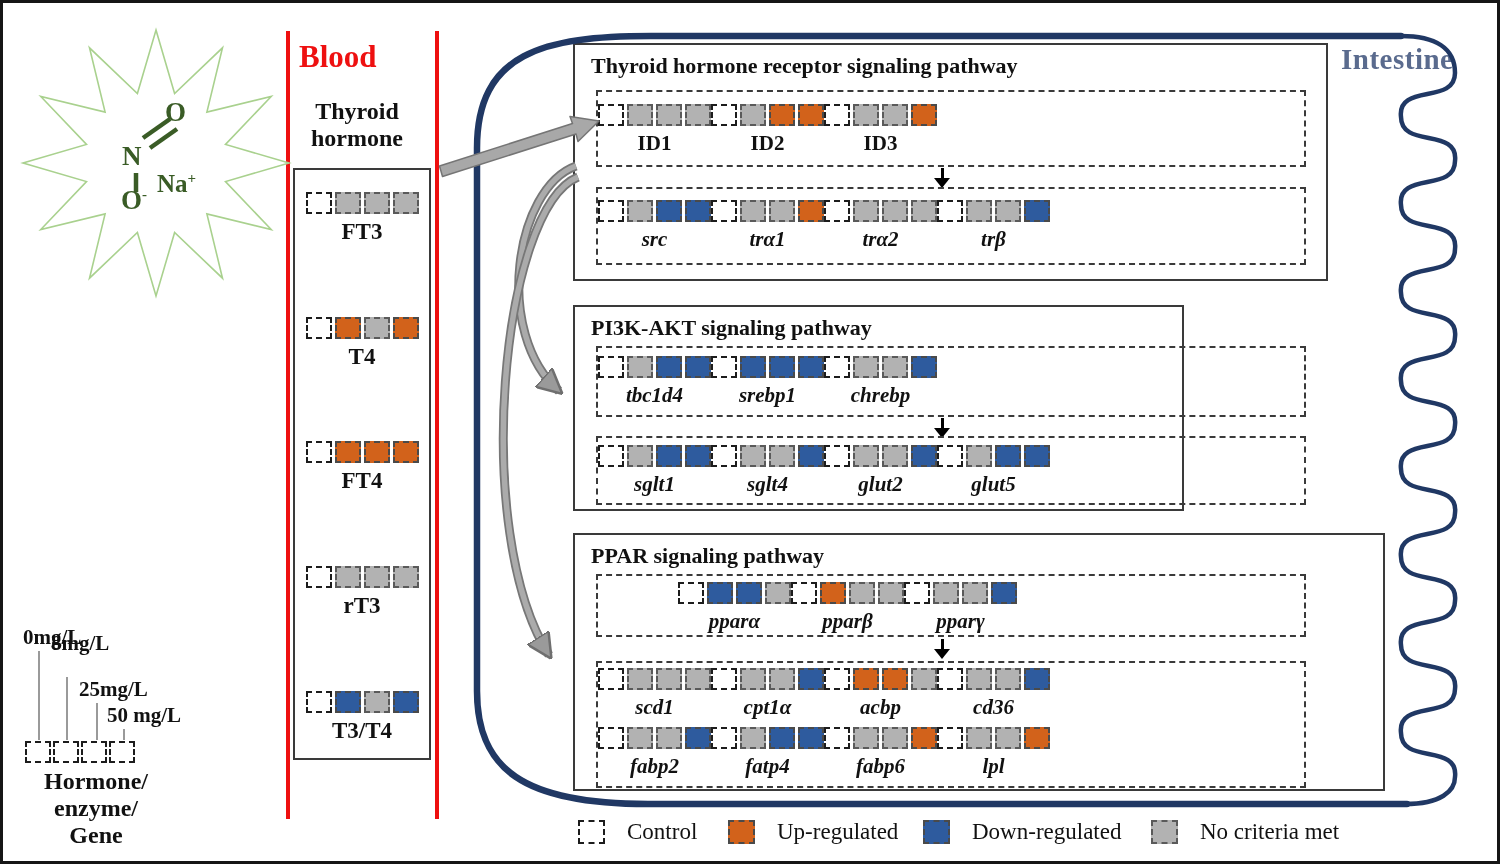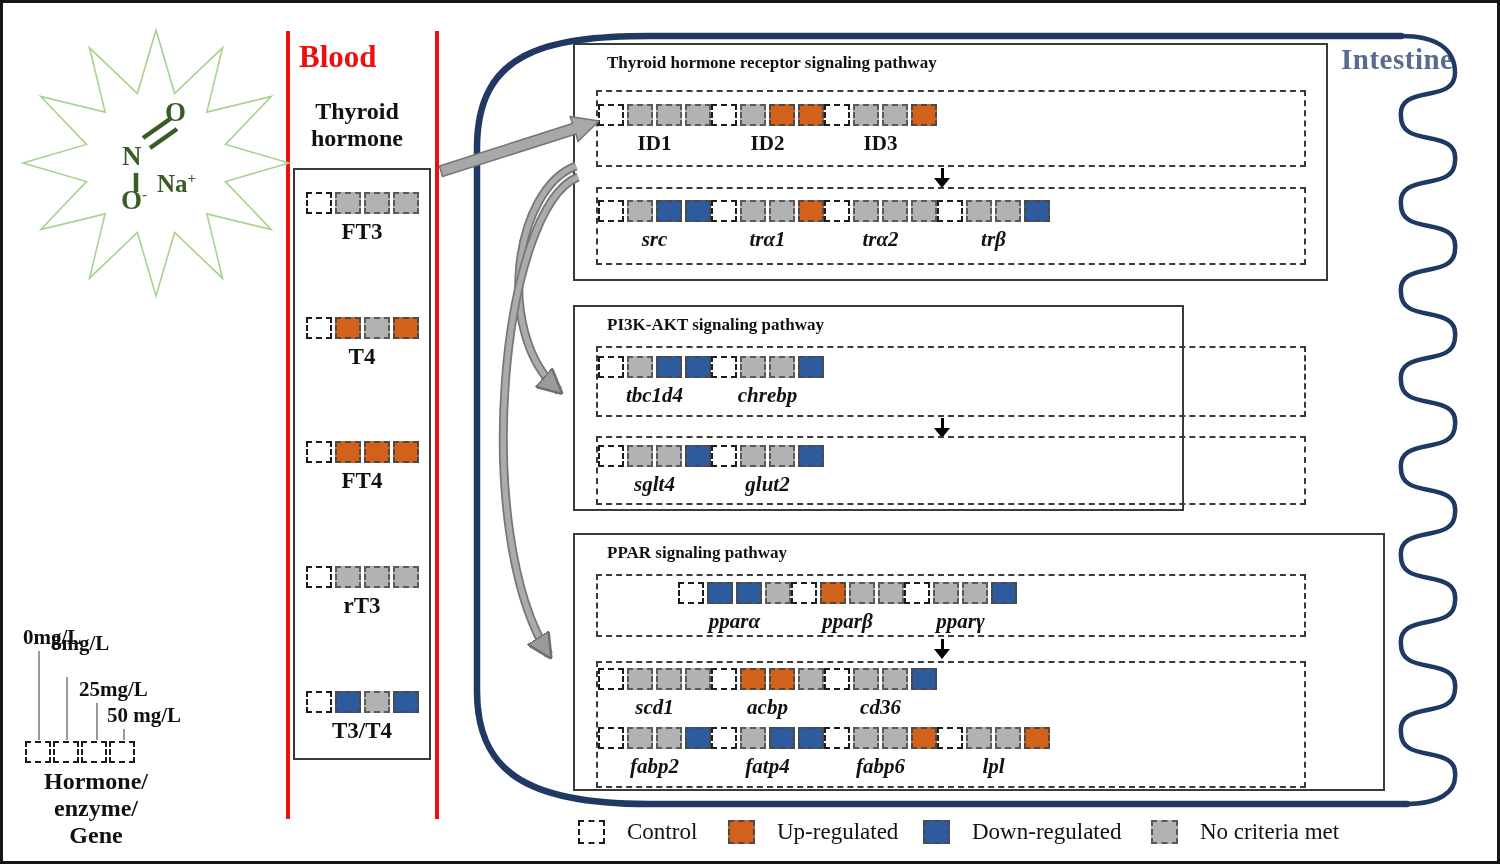--- a/index.html
+++ b/index.html
@@ -14,21 +14,21 @@
   .expr-box.control{background:var(--control);border-color:#1c1c1c;}
   .expr-box.up{background:var(--up);border-color:#4a4a4a;}
   .expr-box.down{background:var(--down);border-color:#4a4a4a;}
   .expr-box.none{background:var(--none);border-color:#5a5a5a;}
   .box-row{display:flex;gap:3px;}
   .gene-group{display:flex;flex-direction:column;align-items:center;}
   .gene-label{font-weight:bold;font-size:21px;line-height:1.15;margin-top:5px;white-space:nowrap;}
   .gene-label.it{font-style:italic;}
   
   .pathway{position:absolute;border:2.5px solid #3a3a3a;background:#fff;box-sizing:border-box;}
-  .ptitle{position:absolute;left:32px;top:8px;font-size:17px;font-weight:bold;white-space:nowrap;text-align:right;}
+  .ptitle{position:absolute;left:16px;top:8px;font-size:22px;font-weight:bold;white-space:nowrap;text-align:right;}
   .dashed-sec{position:absolute;border:2px dashed #3a3a3a;box-sizing:border-box;}
   .gene-line{display:flex;justify-content:flex-start;align-items:flex-start;}
   .down-arrow{position:absolute;display:flex;flex-direction:column;align-items:center;width:16px;}
   .down-arrow .shaft{width:3px;height:10px;background:#000;}
   .down-arrow .head{width:0;height:0;border-left:8px solid transparent;border-right:8px solid transparent;border-top:10px solid #000;}
   
   .red-line{position:absolute;width:4px;background:var(--red);}
   .blood-title{position:absolute;left:296px;top:36px;font-size:31px;font-weight:bold;color:var(--red);}
   .th-label{position:absolute;left:288px;top:95px;width:132px;text-align:center;
     font-size:24px;font-weight:bold;line-height:27px;}
@@ -244,51 +244,78 @@
               <span class="expr-box control"></span>
               <span class="expr-box none"></span>
               <span class="expr-box down"></span>
               <span class="expr-box down"></span>
             </div>
             <div class="gene-label it">tbc1d4</div>
           </div>
           <div class="gene-group">
             <div class="box-row">
               <span class="expr-box control"></span>
+              <span class="expr-box down"></span>
+              <span class="expr-box down"></span>
+              <span class="expr-box down"></span>
+            </div>
+            <div class="gene-label it">srebp1</div>
+          </div>
+          <div class="gene-group">
+            <div class="box-row">
+              <span class="expr-box control"></span>
               <span class="expr-box none"></span>
               <span class="expr-box none"></span>
               <span class="expr-box down"></span>
             </div>
             <div class="gene-label it">chrebp</div>
           </div>
         </div>
     </div>
     <div class="down-arrow" style="left:359px;top:111px">
         <div class="shaft"></div>
         <div class="head"></div>
       </div>
     <div class="dashed-sec" style="left:21px;top:129px;width:710px;height:69px">
       <div class="gene-line" style="padding-top:7px">
           <div class="gene-group">
             <div class="box-row">
               <span class="expr-box control"></span>
               <span class="expr-box none"></span>
+              <span class="expr-box down"></span>
+              <span class="expr-box down"></span>
+            </div>
+            <div class="gene-label it">sglt1</div>
+          </div>
+          <div class="gene-group">
+            <div class="box-row">
+              <span class="expr-box control"></span>
+              <span class="expr-box none"></span>
               <span class="expr-box none"></span>
               <span class="expr-box down"></span>
             </div>
             <div class="gene-label it">sglt4</div>
           </div>
           <div class="gene-group">
             <div class="box-row">
               <span class="expr-box control"></span>
               <span class="expr-box none"></span>
               <span class="expr-box none"></span>
               <span class="expr-box down"></span>
             </div>
             <div class="gene-label it">glut2</div>
+          </div>
+          <div class="gene-group">
+            <div class="box-row">
+              <span class="expr-box control"></span>
+              <span class="expr-box none"></span>
+              <span class="expr-box down"></span>
+              <span class="expr-box down"></span>
+            </div>
+            <div class="gene-label it">glut5</div>
           </div>
         </div>
     </div>
   </div>
 
   <div class="pathway" style="left:570px;top:530px;width:812px;height:258px">
     <div class="ptitle">PPAR signaling pathway</div>
     <div class="dashed-sec" style="left:21px;top:39px;width:710px;height:63px">
       <div class="gene-line" style="padding:6px 95px 0 80px">
           <div class="gene-group">
@@ -327,20 +354,29 @@
     <div class="dashed-sec" style="left:21px;top:126px;width:710px;height:127px">
       <div class="gene-line" style="padding-top:5px">
           <div class="gene-group">
             <div class="box-row">
               <span class="expr-box control"></span>
               <span class="expr-box none"></span>
               <span class="expr-box none"></span>
               <span class="expr-box none"></span>
             </div>
             <div class="gene-label it">scd1</div>
+          </div>
+          <div class="gene-group">
+            <div class="box-row">
+              <span class="expr-box control"></span>
+              <span class="expr-box none"></span>
+              <span class="expr-box none"></span>
+              <span class="expr-box down"></span>
+            </div>
+            <div class="gene-label it">cpt1α</div>
           </div>
           <div class="gene-group">
             <div class="box-row">
               <span class="expr-box control"></span>
               <span class="expr-box up"></span>
               <span class="expr-box up"></span>
               <span class="expr-box none"></span>
             </div>
             <div class="gene-label it">acbp</div>
           </div>

